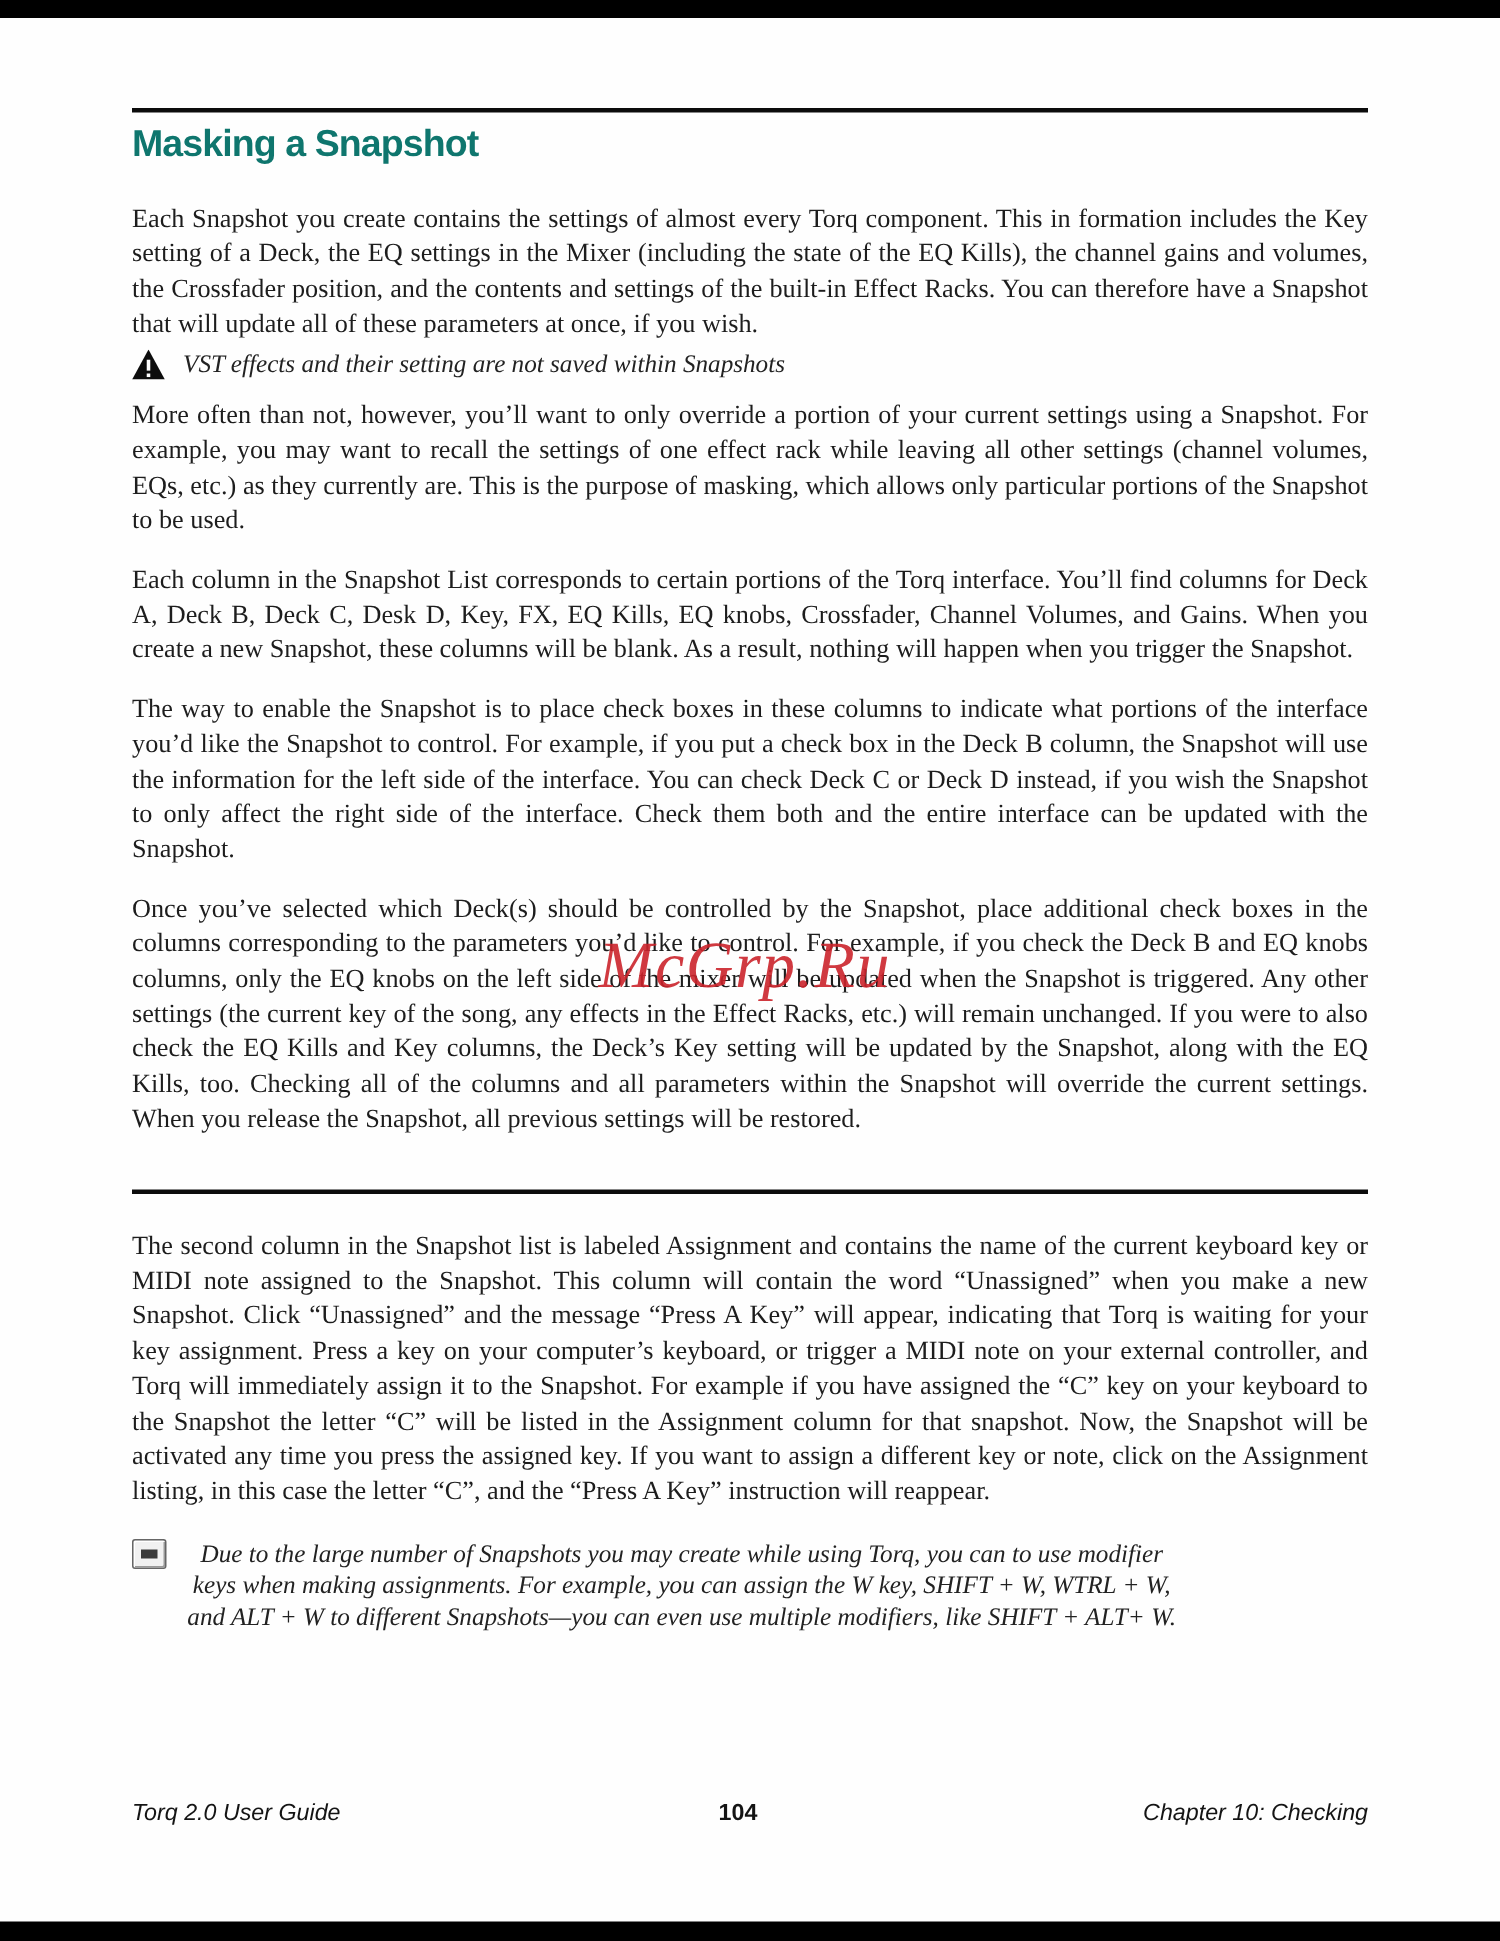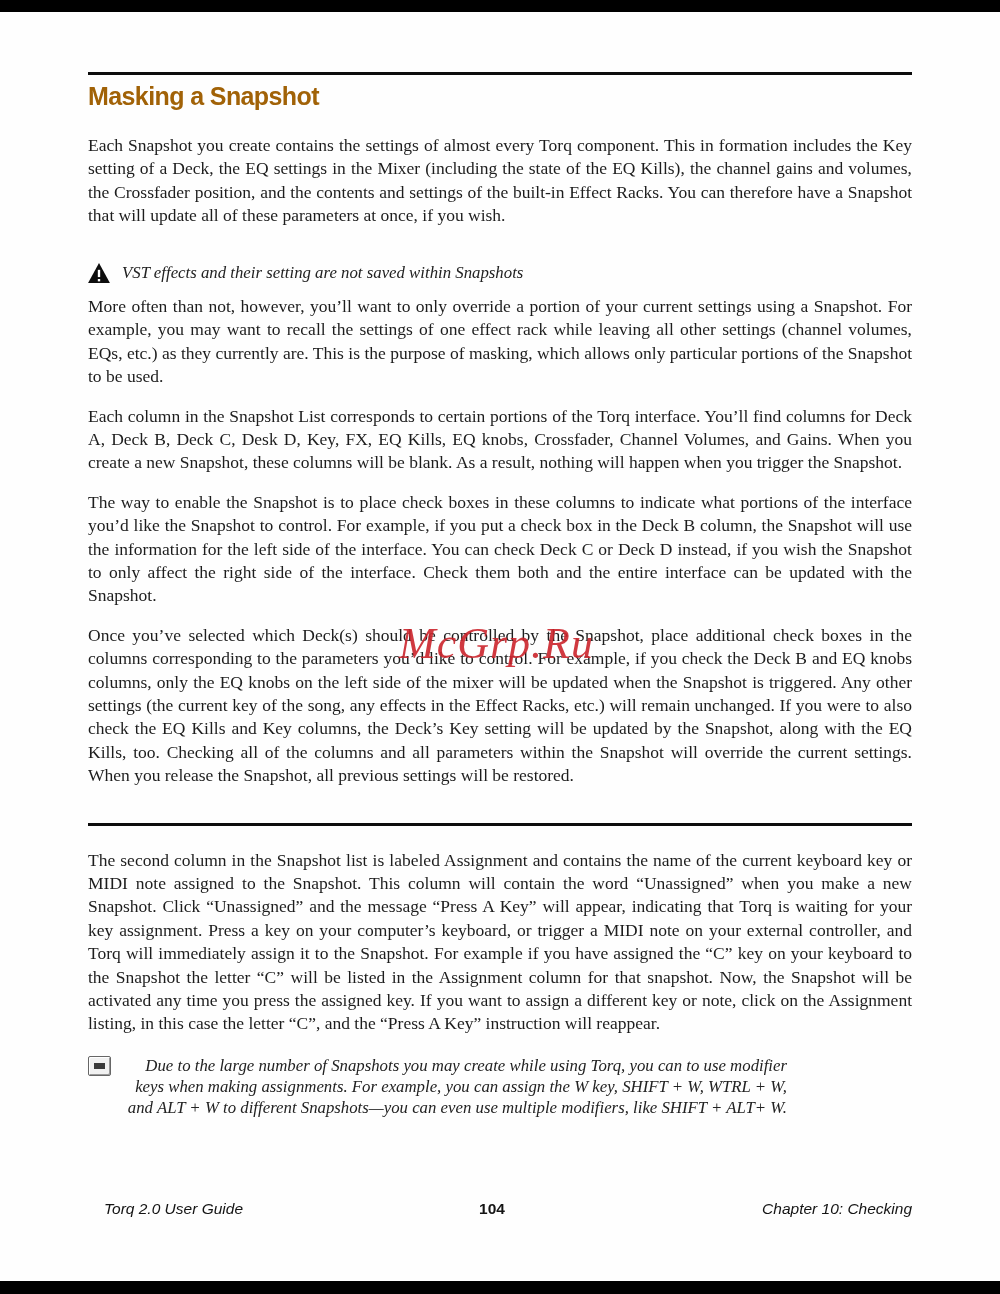--- a/index.html
+++ b/index.html
@@ -21,42 +21,42 @@
   .rule { border: none; border-top: 3px solid #0c0c0c; margin: 0; width: 824px; }
   .rule-1 { margin-top: 72px; }
   .rule-2 { margin-top: 35px; }
 
   h1 {
     font-family: "Liberation Sans", sans-serif;
     font-weight: 700;
     font-size: 25px;
     line-height: 29px;
     letter-spacing: -0.6px;
-    color: #a16207;
+    color: #0f766e;
     margin: 7px 0 0 0;
   }
 
   p.body {
     font-size: 17.5px;
     line-height: 23.4px;
     text-align: justify;
     margin: 16px 0 0 0;
   }
   p.body.first { margin-top: 23px; }
 
   .note { display: flex; align-items: flex-start; margin-top: 19px; }
   .note .icon-cell { flex: 0 0 34px; padding-top: 1px; }
   .note .txt {
     font-style: italic;
     font-size: 16.8px;
     line-height: 21.3px;
     color: #222;
   }
-  .note.warning { margin-top: 34px; margin-bottom: 2px; }
-  .note.keyboard .txt { max-width: 665px; text-align: right; }
+  .note.warning { margin-top: 4px; margin-bottom: 2px; }
+  .note.keyboard .txt { max-width: 665px; text-align: center; }
 
   .warning-svg { display: block; }
 
   .key-icon {
     width: 21px; height: 18px;
     background: #f1f1f1;
     border: 1px solid #666;
     border-radius: 2px;
     box-shadow: inset 1px 1px 0 #ffffff, inset -1px -1px 0 #9a9a9a;
     display: flex; align-items: center; justify-content: center;
@@ -78,21 +78,21 @@
 
   .footer {
     position: absolute;
     left: 88px;
     top: 1200px;
     width: 824px;
     font-family: "Liberation Sans", sans-serif;
     font-size: 15.5px;
     color: #141414;
   }
-  .footer .left { position: absolute; left: 16px; top: 0; font-style: italic; }
+  .footer .left { position: absolute; left: 0; top: 0; font-style: italic; }
   .footer .right { position: absolute; right: 0; top: 0; font-style: italic; }
   .footer .center { position: absolute; left: 0; right: 16px; top: 0; text-align: center; font-weight: 700; font-style: normal; }
 </style>
 </head>
 <body>
 
 <div class="edge-bar top"></div>
 
 <div class="content">
 

